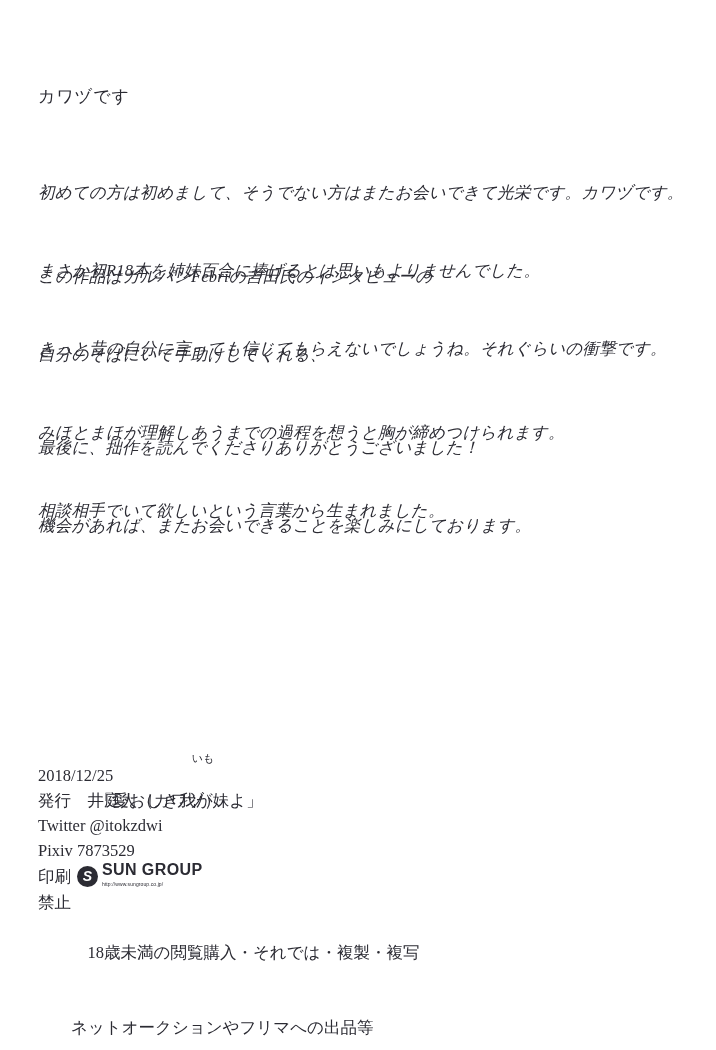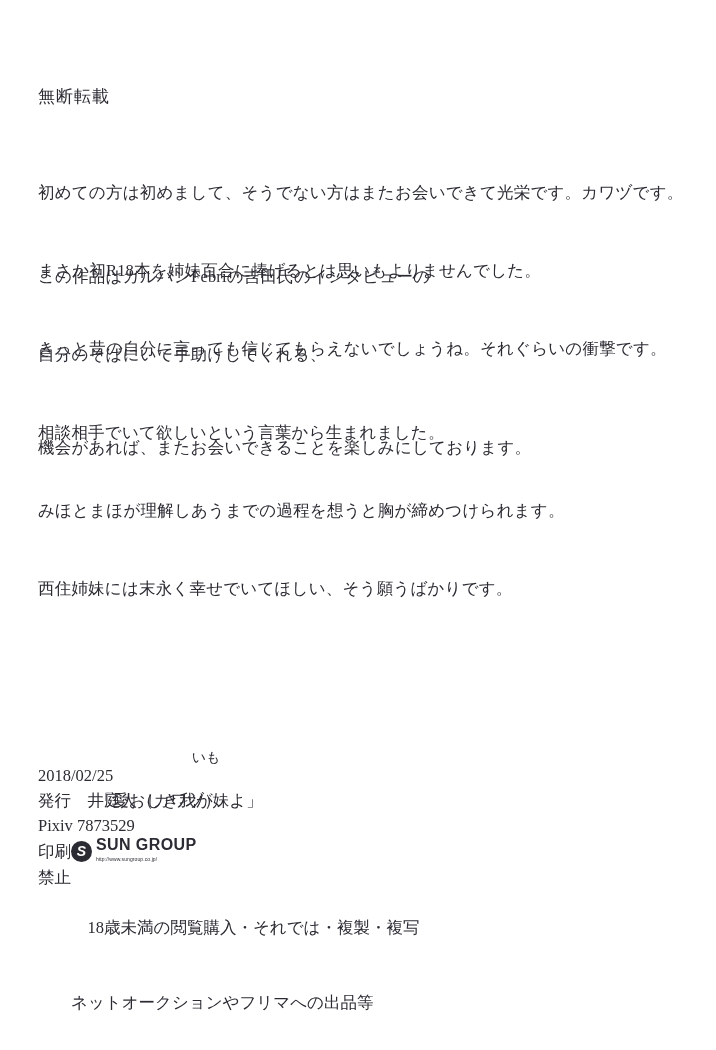--- a/index.html
+++ b/index.html
@@ -29,20 +29,21 @@
     color: #2b2b33;
   }
   .block {
     position: absolute;
     left: 38px;
     font-size: 16.5px;
     line-height: 26px;
     letter-spacing: 0.2px;
     color: #2b2b33;
     white-space: pre-wrap;
+    font-style: italic;
   }
   .block p {
     margin: 0;
     padding: 0;
     line-height: 26px;
   }
   #para1 { top: 128px; }
   #para2 { top: 212px; }
   #para3 { top: 383px; }
 
@@ -60,29 +61,30 @@
     height: 25px;
   }
   .title-line {
     position: relative;
     display: inline-block;
   }
   .ruby {
     position: absolute;
     top: -9px;
     left: 129px;
-    font-size: 14px;
+    font-size: 11px;
     letter-spacing: 0px;
     line-height: 8px;
     color: #2b2b33;
   }
   .print-line {
     display: flex;
     align-items: center;
     height: 27px;
+    gap: 6px;
   }
   .print-label { white-space: pre; }
   .logo {
     display: flex;
     align-items: center;
     gap: 4px;
   }
   .logo-mark {
     width: 21px;
     height: 21px;
@@ -119,49 +121,50 @@
     white-space: pre;
   }
   .ban-body { display: block; }
   .ban-body span { display: block; white-space: pre; }
 </style>
 </head>
 <body>
 
 <div class="page">
 
-  <div class="afterword-title">無断転載</div>
+  <div class="afterword-title">カワヅです</div>
 
   <div class="block" id="para1">
     <p>初めての方は初めまして、そうでない方はまたお会いできて光栄です。カワヅです。</p>
     <p>まさか初R18本を姉妹百合に捧げるとは思いもよりませんでした。</p>
     <p>きっと昔の自分に言っても信じてもらえないでしょうね。それぐらいの衝撃です。</p>
   </div>
 
   <div class="block" id="para2">
     <p>この作品はガルパンFebriの吉田氏のインタビューの</p>
     <p>自分のそばにいて手助けしてくれる、</p>
+    <p>みほとまほが理解しあうまでの過程を想うと胸が締めつけられます。</p>
     <p>相談相手でいて欲しいという言葉から生まれました。</p>
-    <p>みほとまほが理解しあうまでの過程を想うと胸が締めつけられます。</p>
-    <p>西住姉妹には末永く幸せでいてほしい、そう願うばかりです。</p>
   </div>
 
   <div class="block" id="para3">
+    <p>最後に、拙作を読んでくださりありがとうございました！</p>
     <p>機会があれば、またお会いできることを楽しみにしております。</p>
   </div>
 
   <div class="colophon">
     <span class="line">
       <span class="title-line">
         <span>「愛おしき我が妹よ」</span>
         <span class="ruby">いも</span>
       </span>
     </span>
-    <span class="line">2018/02/25</span>
+    <span class="line">2018/12/25</span>
     <span class="line">発行　井庭人（カワヅ）</span>
+    <span class="line">Twitter @itokzdwi</span>
     <span class="line">Pixiv 7873529</span>
 
     <div class="print-line">
       <span class="print-label">印刷</span>
       <span class="logo">
         <span class="logo-mark">S</span>
         <span class="logo-text">
           <span>SUN GROUP</span>
           <span class="logo-url">http://www.sungroup.co.jp/</span>
         </span>

